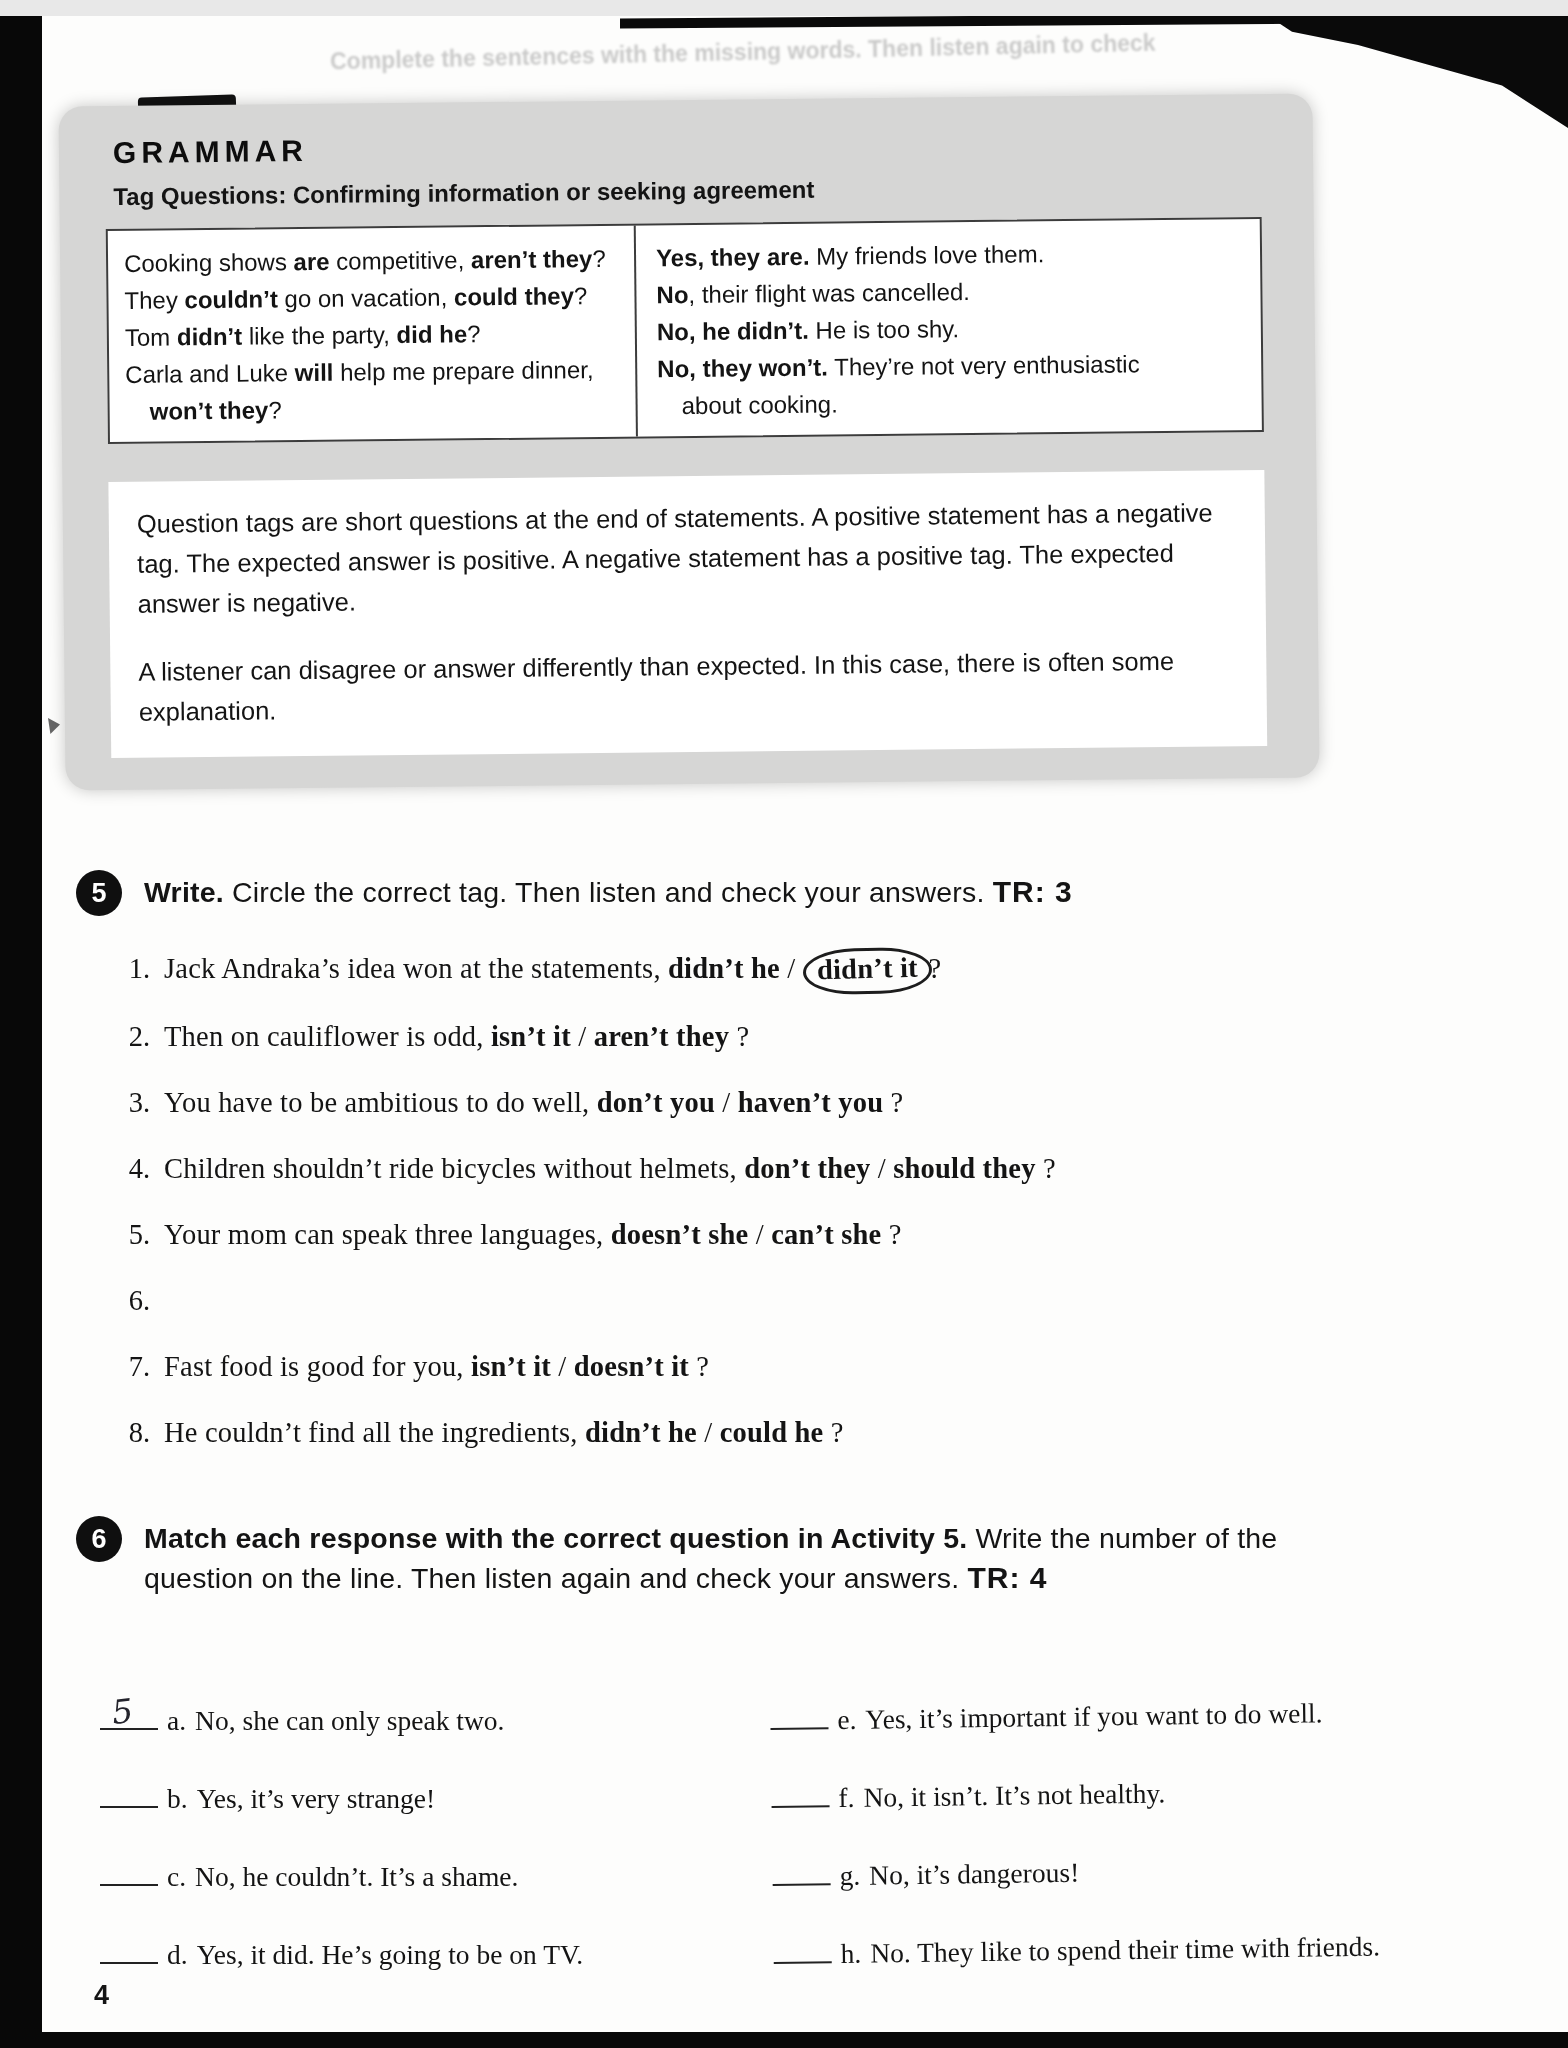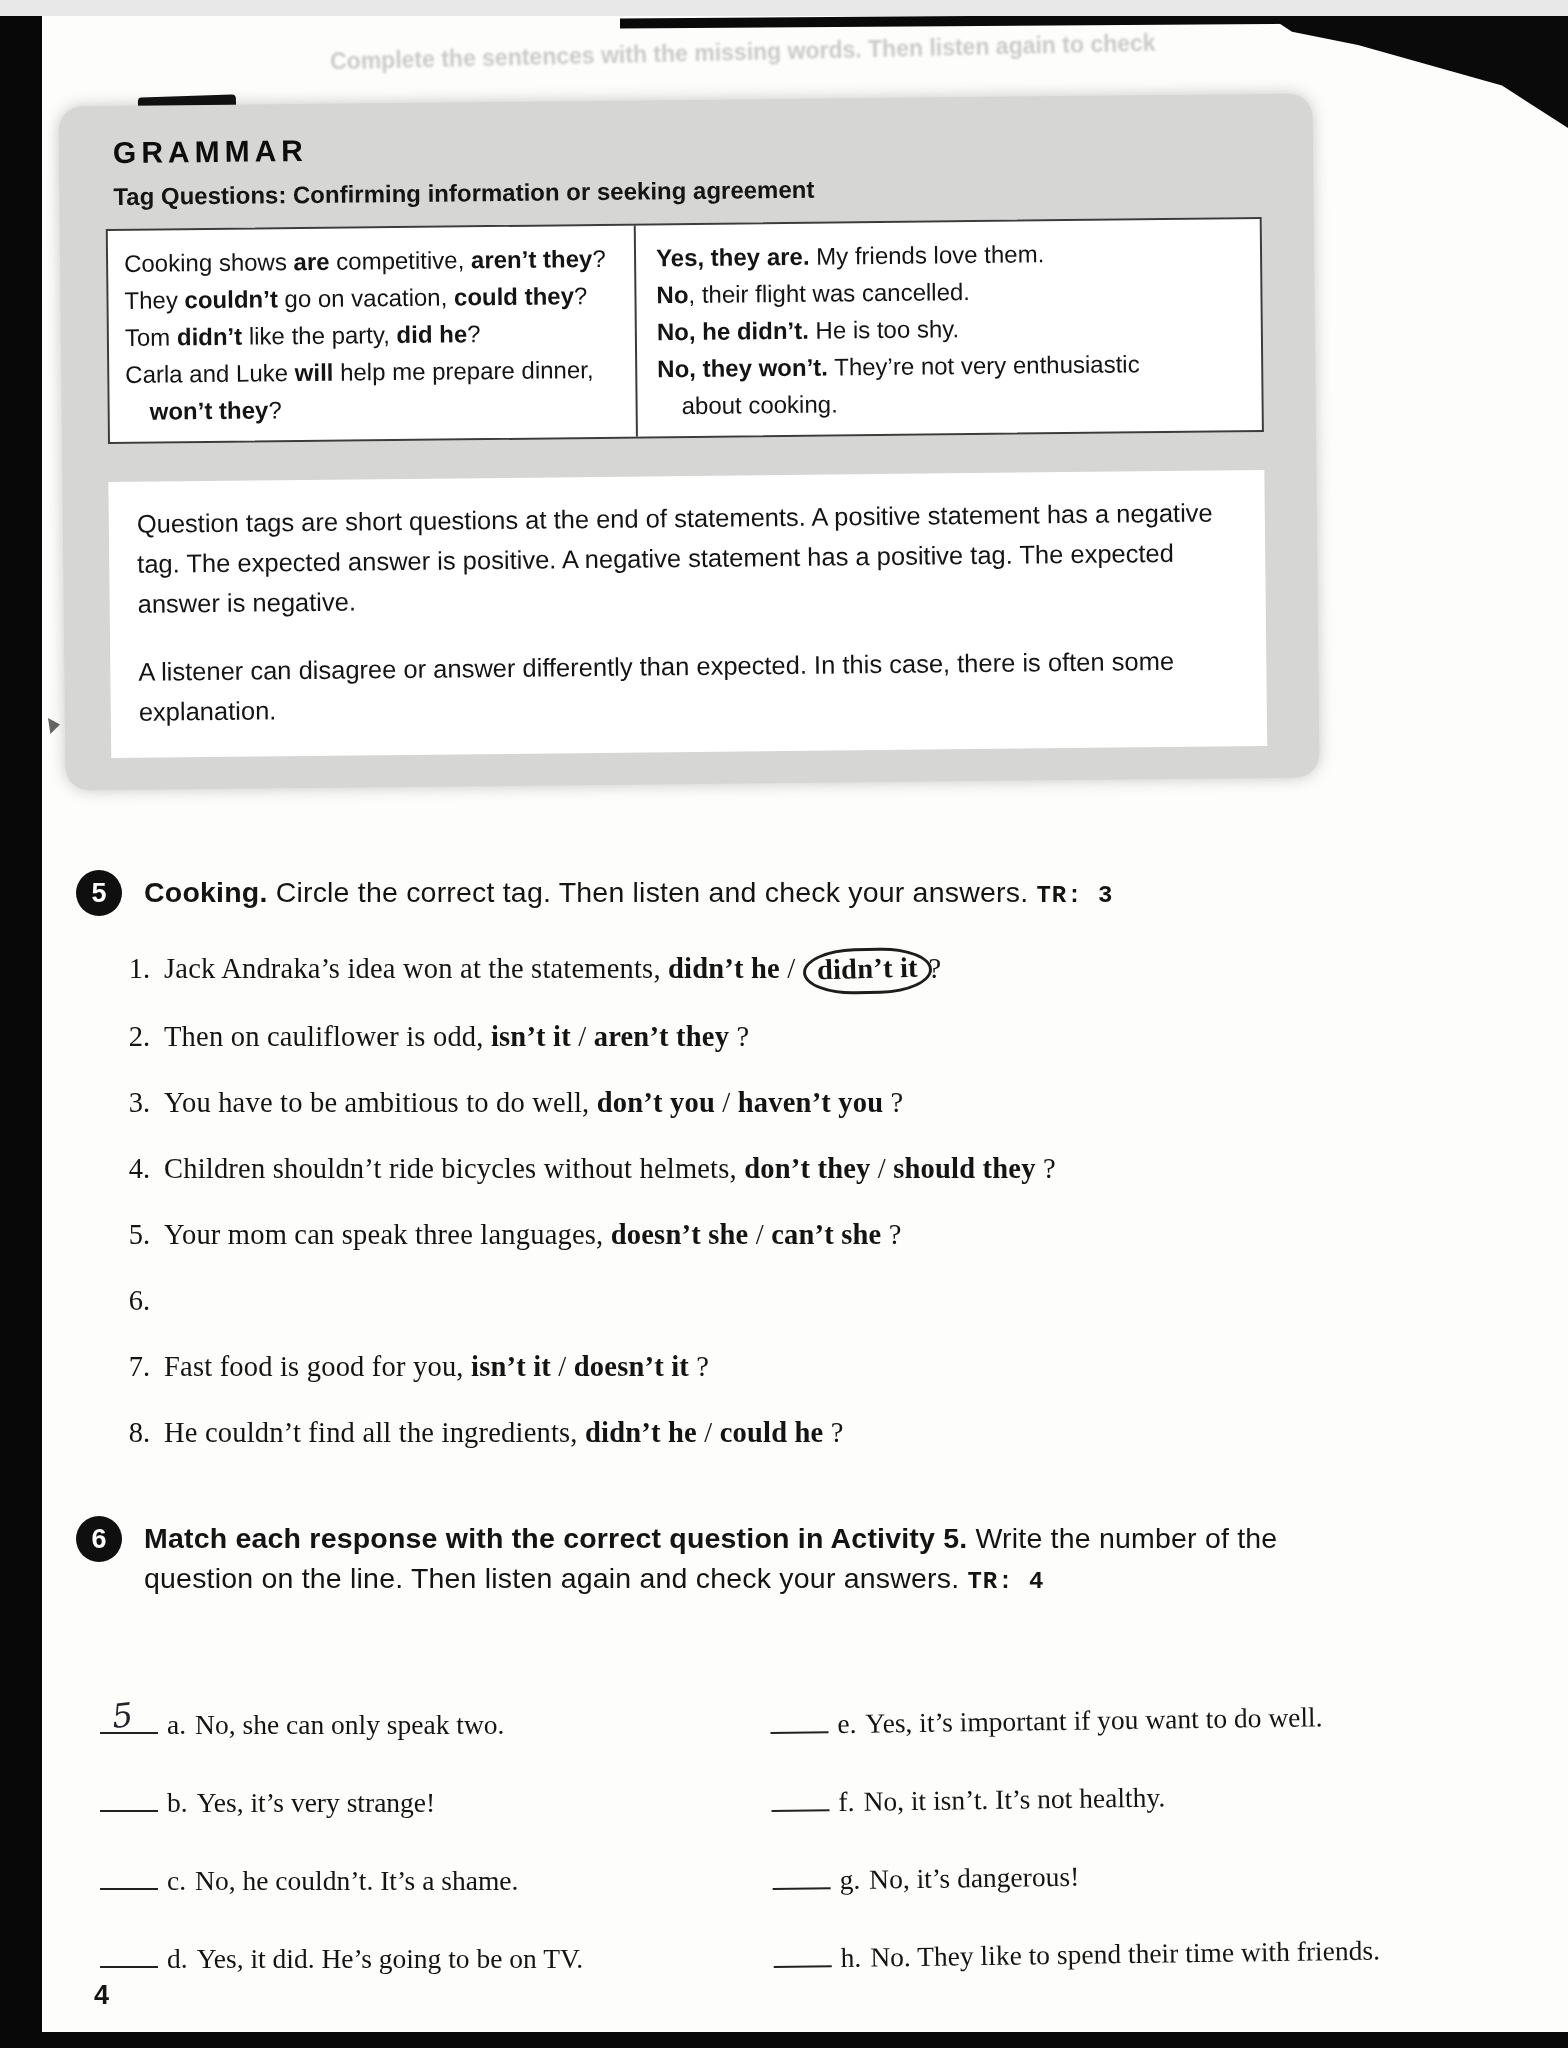--- a/index.html
+++ b/index.html
@@ -1,20 +1,20 @@
 <!DOCTYPE html>
 <html><head>
 <meta charset="utf-8">
 <title>Grammar Worksheet Page</title>
 <style>
   html,body{margin:0;padding:0;background:#e8e8e8;}
   .page{position:relative;width:1568px;height:2048px;background:#fdfdfc;overflow:hidden;color:#141414;margin:16px auto;}
 
   .b{font-weight:700;}
-  .tr{font-size:24px;font-weight:700;letter-spacing:1px;font-family:Liberation Mono, monospace;}
+  .tr{font-size:30px;font-weight:700;letter-spacing:1px;}
 
   
   .edge-left{position:absolute;left:0;top:0;width:42px;height:2048px;background:#080808;}
   .edge-bottom{position:absolute;left:42px;top:2016px;width:1526px;height:32px;background:#080808;}
   .edge-top{position:absolute;left:620px;top:0;width:700px;height:10px;background:#0a0a0a;transform:skewY(-0.4deg);}
   .corner-tr{position:absolute;left:1268px;top:0;width:300px;height:112px;background:#0a0a0a;
     clip-path:polygon(0 0,100% 0,100% 100%,78% 62%,30% 26%,8% 14%);}
   .blob-top{position:absolute;left:138px;top:80px;width:98px;height:15px;background:#121212;border-radius:4px;transform:rotate(-2deg);}
   .stray{position:absolute;left:48px;top:702px;width:12px;height:16px;background:#666;clip-path:polygon(0 0,100% 40%,20% 100%);}
   .ghost{position:absolute;left:330px;top:22px;width:920px;font:700 23px "Liberation Sans",sans-serif;color:#555;
@@ -99,21 +99,21 @@
 
     <div class="g-notes">
       <p>Question tags are short questions at the end of statements. A positive statement has a negative tag. The expected answer is positive. A negative statement has a positive tag. The expected answer is negative.</p>
       <p>A listener can disagree or answer differently than expected. In this case, there is often some explanation.</p>
     </div>
   </section>
 
   <section class="activity" id="a5">
     <div class="act-header">
       <span class="badge">5</span>
-      <span class="act-heading"><span class="b">Cooking.</span><span> Circle the correct tag. Then listen and check your answers. </span><span class="b tr">TR: 3</span></span>
+      <span class="act-heading"><span class="b">Write.</span><span> Circle the correct tag. Then listen and check your answers. </span><span class="b tr">TR: 3</span></span>
     </div>
     <div class="a5-list">
       <div class="a5-item">
         <span class="num">1.</span>
         <span class="itext"><span>Jack Andraka’s idea won at the statements, </span><span class="b">didn’t he</span><span> / </span><span class="b circled">didn’t it</span><span>?</span></span>
       </div>
       <div class="a5-item">
         <span class="num">2.</span>
         <span class="itext"><span>Then on cauliflower is odd, </span><span class="b">isn’t it</span><span> / </span><span class="b">aren’t they</span><span> ?</span></span>
       </div>

